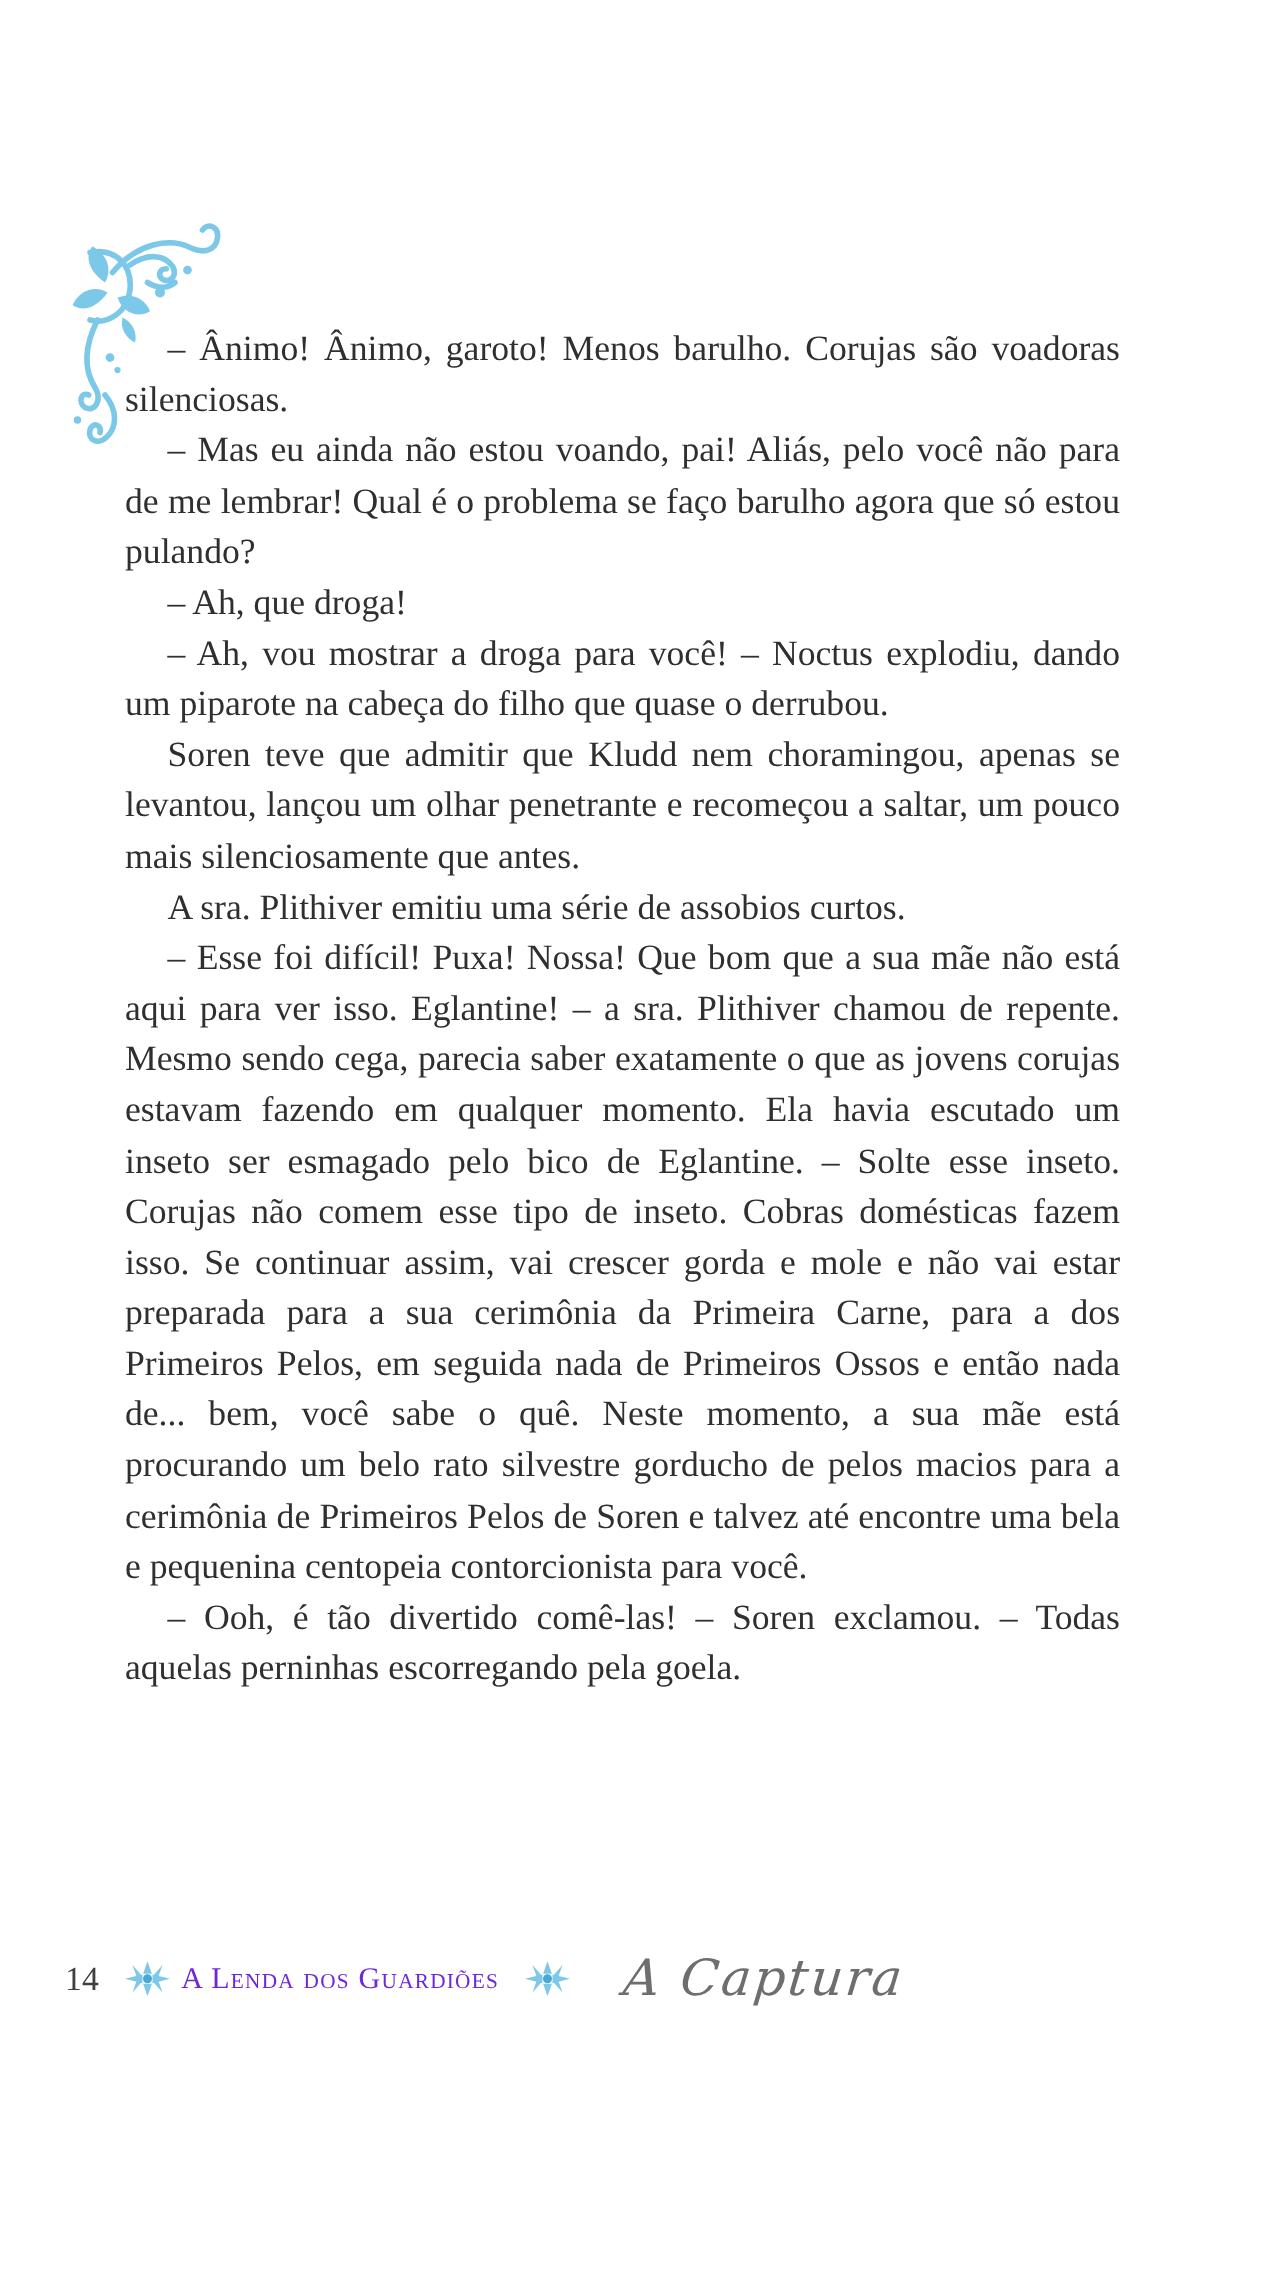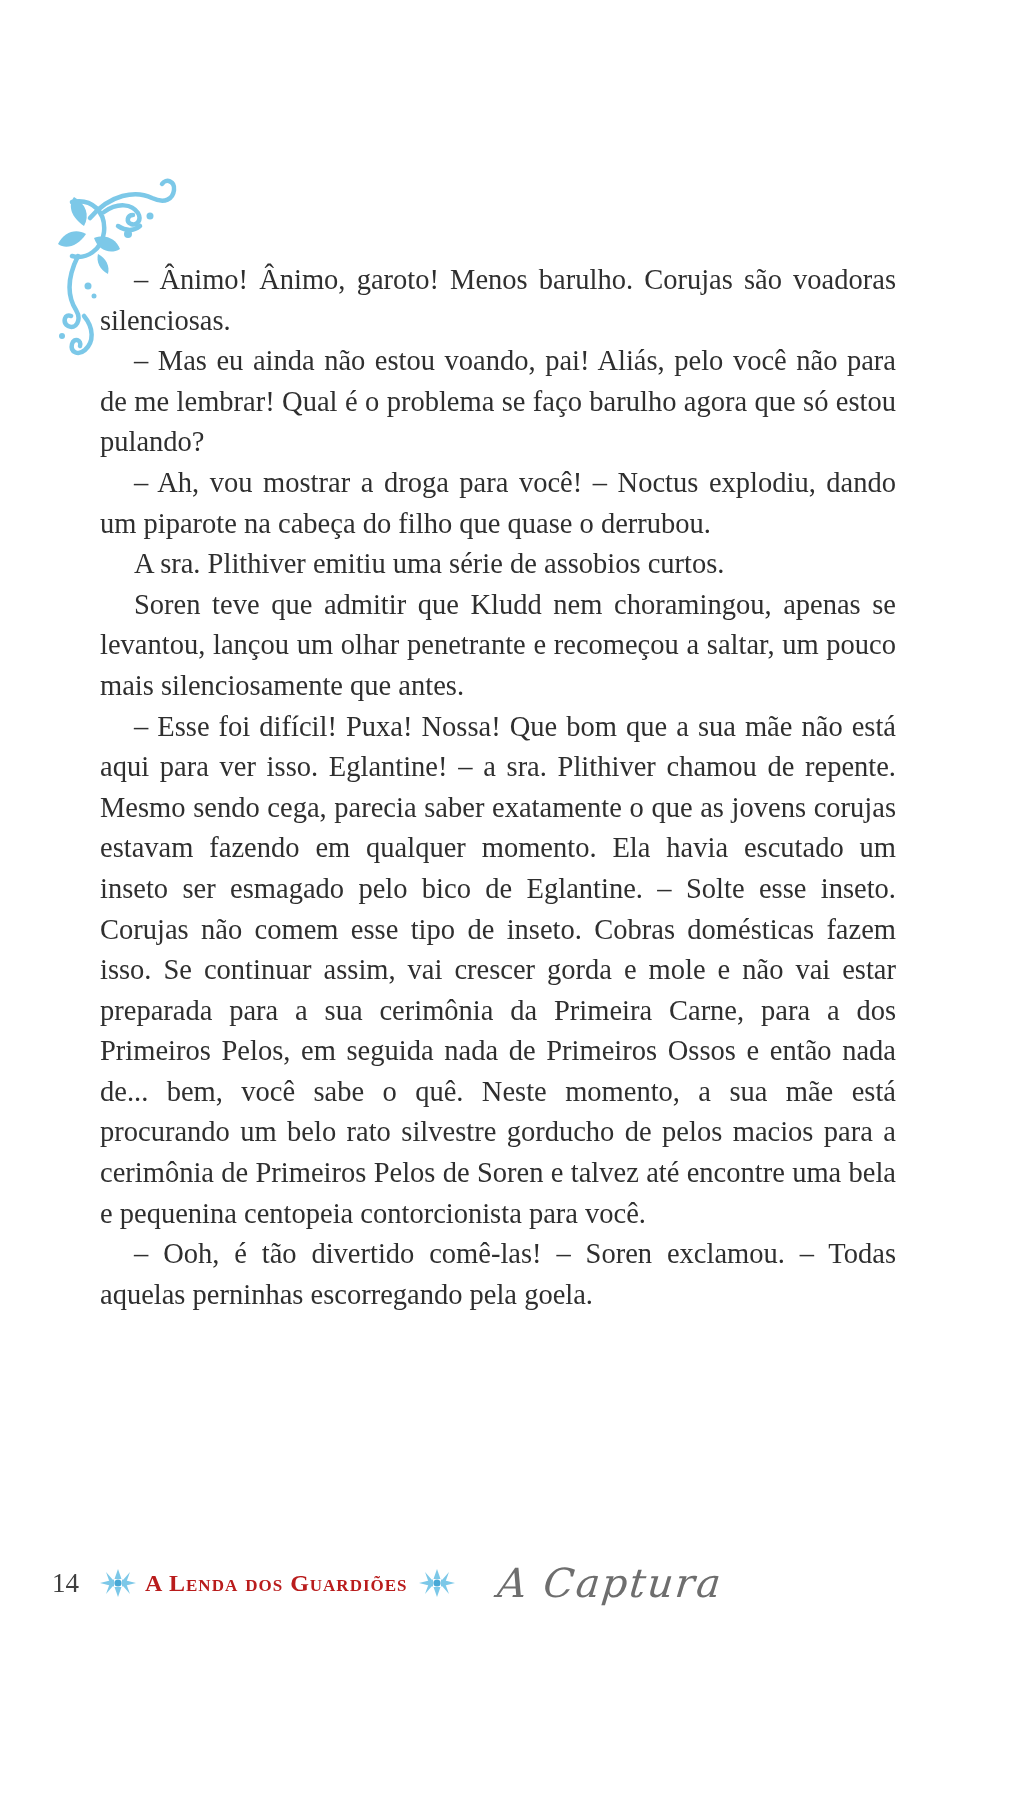--- a/index.html
+++ b/index.html
@@ -59,24 +59,23 @@
   .snowflake{
     width:38px;height:30px;
     flex:0 0 auto;
   }
   .snowflake .spike{ fill:var(--accent); }
   .snowflake .core{ fill:var(--accent-dark); }
   .book-title{
     font-variant:small-caps;
     font-size:24px;
     letter-spacing:1px;
-    color:#b91c1c;
-    margin:0 10px 0 8px;
+    color:#6d28d9;
+    margin:0 20px 0 8px;
     white-space:nowrap;
-    font-weight:bold;
   }
   .chapter-title{
     font-family:"DejaVu Serif", serif;
     font-style:italic;
     font-size:40px;
     color:#6e6e6e;
     letter-spacing:2px;
     margin-left:42px;
     transform:skewX(-6deg);
     white-space:nowrap;
@@ -109,23 +108,24 @@
     <circle cx="118" cy="52" r="3.5"></circle>
     <circle cx="56" cy="122" r="3.5"></circle>
     <circle cx="62" cy="132" r="2.5"></circle>
     <circle cx="30" cy="172" r="3"></circle>
   </g>
 </svg>
 
 <div class="text-block" id="paragraphs">
     <p>– Ânimo! Ânimo, garoto! Menos barulho. Corujas são voadoras silenciosas.</p>
     <p>– Mas eu ainda não estou voando, pai! Aliás, pelo você não para de me lembrar! Qual é o problema se faço barulho agora que só estou pulando?</p>
+    <p>– Ah, que droga!</p>
     <p>– Ah, vou mostrar a droga para você! – Noctus explodiu, dando um piparote na cabeça do filho que quase o derrubou.</p>
+    <p>Soren teve que admitir que Kludd nem choramingou, apenas se levantou, lançou um olhar penetrante e recomeçou a saltar, um pouco mais silenciosamente que antes.</p>
     <p>A sra. Plithiver emitiu uma série de assobios curtos.</p>
-    <p>Soren teve que admitir que Kludd nem choramingou, apenas se levantou, lançou um olhar penetrante e recomeçou a saltar, um pouco mais silenciosamente que antes.</p>
     <p>– Esse foi difícil! Puxa! Nossa! Que bom que a sua mãe não está aqui para ver isso. Eglantine! – a sra. Plithiver chamou de repente. Mesmo sendo cega, parecia saber exatamente o que as jovens corujas estavam fazendo em qualquer momento. Ela havia escutado um inseto ser esmagado pelo bico de Eglantine. – Solte esse inseto. Corujas não comem esse tipo de inseto. Cobras domésticas fazem isso. Se continuar assim, vai crescer gorda e mole e não vai estar preparada para a sua cerimônia da Primeira Carne, para a dos Primeiros Pelos, em seguida nada de Primeiros Ossos e então nada de... bem, você sabe o quê. Neste momento, a sua mãe está procurando um belo rato silvestre gorducho de pelos macios para a cerimônia de Primeiros Pelos de Soren e talvez até encontre uma bela e pequenina centopeia contorcionista para você.</p>
     <p>– Ooh, é tão divertido comê-las! – Soren exclamou. – Todas aquelas perninhas escorregando pela goela.</p>
   </div>
 
 <div class="footer">
   <span class="page-number">14</span>
 
   <svg class="snowflake" viewBox="0 0 38 30" xmlns="http://www.w3.org/2000/svg" aria-hidden="true">
     <g class="spike">
       <polygon points="1,15 15,11.5 15,18.5"></polygon>

